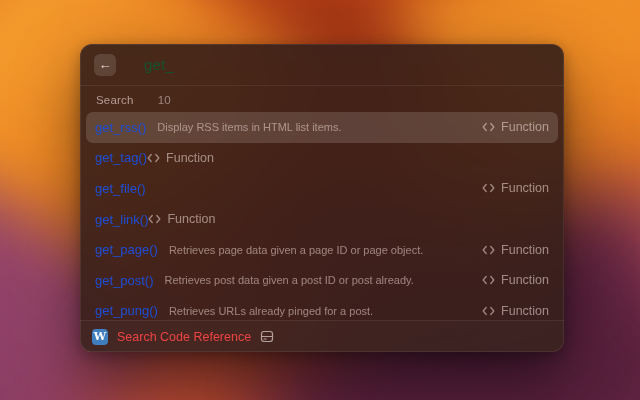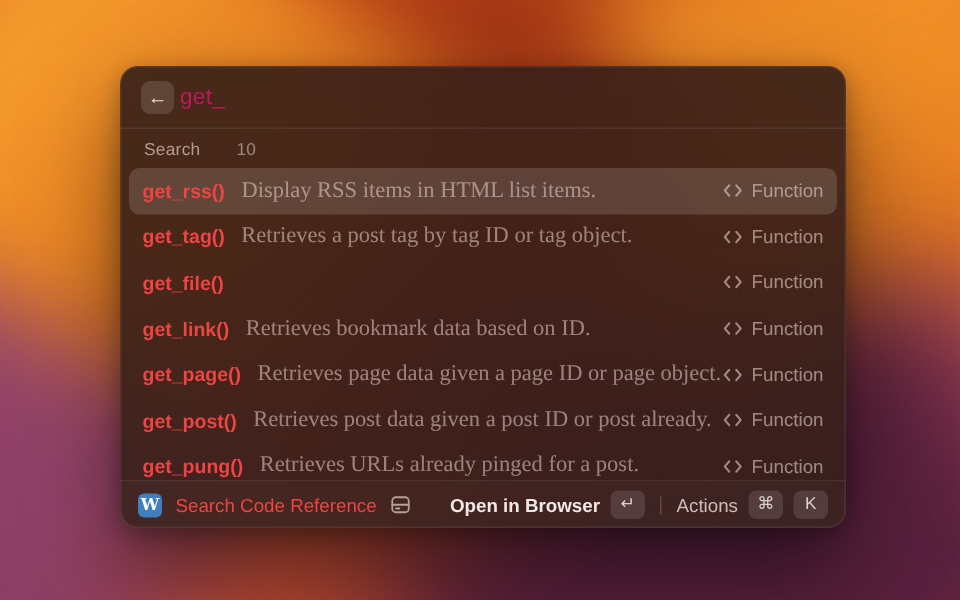--- a/index.html
+++ b/index.html
@@ -46,34 +46,34 @@
                inset 0 0 0 1px rgba(255,255,255,.08);
     display:flex;flex-direction:column;color:#f0e7e4;
   }
 
   
   .header{height:41px;flex:0 0 41px;display:flex;align-items:center;
     padding:0 14px;border-bottom:1px solid rgba(255,255,255,.07);}
   .back-btn{width:22px;height:22px;border-radius:6px;flex:0 0 22px;
     background:rgba(255,255,255,.13);display:flex;align-items:center;justify-content:center;
     color:#eadfdc;font-size:13px;line-height:1;cursor:default;}
-  .query{margin-left:4px;font-size:15px;color:#be185d;letter-spacing:.2px;}
+  .query{margin-left:28px;font-size:15px;color:#14532d;letter-spacing:.2px;}
 
   
   .results{flex:1;min-height:0;display:flex;flex-direction:column;}
   .results-header{padding:8px 16px 6px;font-size:11.5px;letter-spacing:.2px;
     color:#b59c95;display:flex;align-items:center;}
   .results-count{margin-left:24px;color:#a08780;}
   .rows{flex:1;display:flex;flex-direction:column;padding:0 6px;}
   .row{height:30.6px;flex:0 0 30.6px;display:flex;align-items:center;
     padding:0 9px;border-radius:7px;}
   .row.selected{background:rgba(255,255,255,.14);}
-  .row-name{font-size:13px;font-weight:700;color:#ef4444;white-space:nowrap;}
-  .row-desc{font-size:15px;color:rgba(233,213,207,.55);margin-left:11px;flex:1;
-    white-space:nowrap;overflow:hidden;text-overflow:ellipsis;font-family:Liberation Serif, serif;}
+  .row-name{font-size:13px;font-weight:400;color:#1d4ed8;white-space:nowrap;}
+  .row-desc{font-size:11px;color:rgba(233,213,207,.55);margin-left:11px;flex:1;
+    white-space:nowrap;overflow:hidden;text-overflow:ellipsis;}
   .row-accessory{display:flex;align-items:center;gap:6px;
     color:rgba(233,213,207,.58);font-size:12.5px;flex:0 0 auto;}
   .code-icon{display:flex;align-items:center;}
 
   
   .footer{height:31px;flex:0 0 31px;display:flex;align-items:center;
     padding:0 12px;border-top:1px solid rgba(255,255,255,.07);
     background:rgba(255,255,255,.02);border-radius:0 0 12px 12px;}
   .wp-icon{width:16px;height:16px;border-radius:4px;background:#3f7fbf;
     display:flex;align-items:center;justify-content:center;flex:0 0 16px;
@@ -125,21 +125,20 @@
           <polyline points="4.2,1.5 1.2,5 4.2,8.5"></polyline>
           <polyline points="8.8,1.5 11.8,5 8.8,8.5"></polyline>
         </svg>
       </span>
       <span class="type-label">Function</span>
     </span>
   </div>
 
   <div class="row">
     <span class="row-name">get_tag()</span>
-    <span class="row-desc">Retrieves a post tag by tag ID or tag object.</span>
     <span class="row-accessory">
       <span class="code-icon">
         <svg width="13" height="10" viewBox="0 0 13 10" fill="none" stroke="currentColor" stroke-width="1.3" stroke-linecap="round" stroke-linejoin="round">
           <polyline points="4.2,1.5 1.2,5 4.2,8.5"></polyline>
           <polyline points="8.8,1.5 11.8,5 8.8,8.5"></polyline>
         </svg>
       </span>
       <span class="type-label">Function</span>
     </span>
   </div>
@@ -153,21 +152,20 @@
           <polyline points="4.2,1.5 1.2,5 4.2,8.5"></polyline>
           <polyline points="8.8,1.5 11.8,5 8.8,8.5"></polyline>
         </svg>
       </span>
       <span class="type-label">Function</span>
     </span>
   </div>
 
   <div class="row">
     <span class="row-name">get_link()</span>
-    <span class="row-desc">Retrieves bookmark data based on ID.</span>
     <span class="row-accessory">
       <span class="code-icon">
         <svg width="13" height="10" viewBox="0 0 13 10" fill="none" stroke="currentColor" stroke-width="1.3" stroke-linecap="round" stroke-linejoin="round">
           <polyline points="4.2,1.5 1.2,5 4.2,8.5"></polyline>
           <polyline points="8.8,1.5 11.8,5 8.8,8.5"></polyline>
         </svg>
       </span>
       <span class="type-label">Function</span>
     </span>
   </div>
@@ -221,23 +219,15 @@
       <span>W</span>
     </div>
     <div class="app-label">Search Code Reference</div>
     <div class="drive-icon">
       <svg width="14" height="13" viewBox="0 0 14 13" fill="none" stroke="currentColor" stroke-width="1.2" stroke-linecap="round">
         <rect x="1.5" y="1.5" width="11" height="10" rx="2.4"></rect>
         <line x1="1.6" y1="6.5" x2="12.4" y2="6.5"></line>
         <line x1="4" y1="9" x2="6.2" y2="9"></line>
       </svg>
     </div>
-    <div class="footer-right">
-      <span class="primary-action">Open in Browser</span>
-      <span class="keycap">↵</span>
-      <span class="footer-sep"></span>
-      <span class="actions-label">Actions</span>
-      <span class="keycap">⌘</span>
-      <span class="keycap">K</span>
-    </div>
   </div>
 
 </div>
 
 </body></html>

